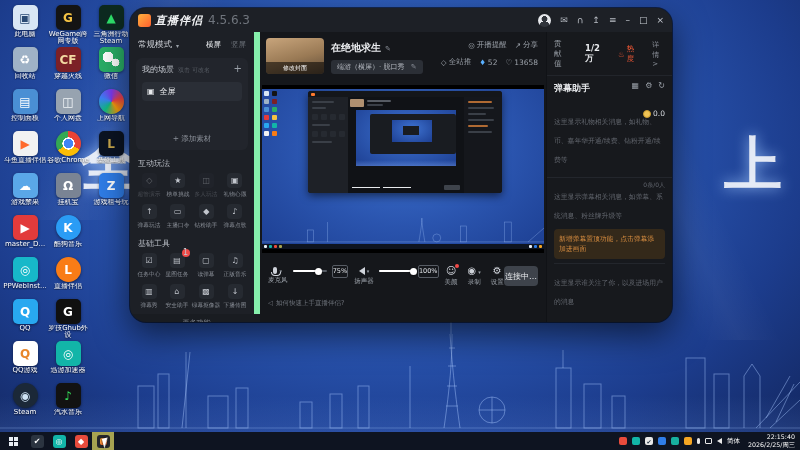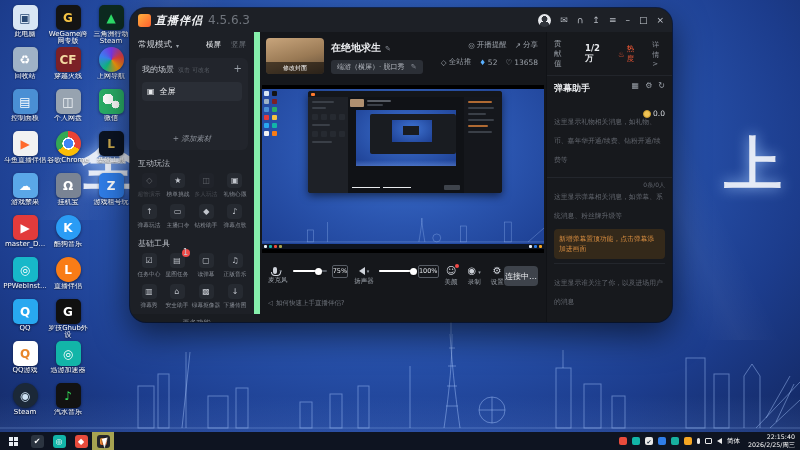--- a/index.html
+++ b/index.html
@@ -65,21 +65,21 @@
   .scene-card { margin:3px 6px; background:#22252c; border-radius:6px; padding:6px; height:92px; position:relative; }
   .scene-head { display:flex; align-items:baseline; gap:4px; }
   .scene-title { font-size:8px; color:#c5c9d0; }
   .scene-hint { font-size:6px; color:#585d65; }
   .scene-add { margin-left:auto; font-size:10px; color:#9aa0a8; cursor:pointer; line-height:1; }
   .scene-item { margin-top:7px; display:flex; align-items:center; gap:5px; background:#2a2e36;
     border-radius:4px; padding:4px 5px; cursor:pointer; }
   .scene-item .g { font-size:8px; color:#e8eaed; }
   .scene-item .t { font-size:8px; color:#e8eaed; }
   .add-material { position:absolute; left:0; right:0; bottom:6px; text-align:center; font-size:7.5px;
-    color:#8b9099; cursor:pointer;font-style:italic; }
+    color:#8b9099; cursor:pointer; }
   .section-title { margin:8px 8px 4px; font-size:8px; color:#b9bdc5; }
   .fgrid { margin:0 5px; display:grid; grid-template-columns:repeat(4,1fr); row-gap:5px; }
   .gitem { display:flex; flex-direction:column; align-items:center; gap:2px; cursor:pointer; }
   .gitem.disabled { opacity:.38; }
   .gitem-icon { position:relative; width:15px; height:15px; background:#262a31; border-radius:4px;
     display:flex; align-items:center; justify-content:center; }
   .gitem-icon i { font-style:normal; font-size:8px; color:#c2c6cd; line-height:1; }
   .badge { position:absolute; top:-4px; right:-5px; min-width:8px; height:8px; background:#f04b49;
     border-radius:5px; color:#fff; font-size:5.5px; display:flex; align-items:center; justify-content:center;
     padding:0 1px; font-style:normal; }
@@ -355,26 +355,26 @@
       <span class="dicon-label">汽水音乐</span>
     </div>
     </div>
   <div class="dcol dcol3">
 
   <div class="dicon">
       <span class="dicon-img paint" style="background: rgb(13, 42, 32); color: rgb(46, 224, 106);">▲</span>
       <span class="dicon-label">三角洲行动Steam</span>
     </div>
       <div class="dicon">
+      <span class="dicon-img paint wechat"></span>
+      <span class="dicon-label">微信</span>
+    </div>
+      <div class="dicon">
       <span class="dicon-img paint rainbow"></span>
       <span class="dicon-label">上网导航</span>
-    </div>
-      <div class="dicon">
-      <span class="dicon-img paint wechat"></span>
-      <span class="dicon-label">微信</span>
     </div>
       <div class="dicon">
       <span class="dicon-img paint" style="background: rgb(11, 19, 34); color: rgb(201, 168, 76);">L</span>
       <span class="dicon-label">基础工具</span>
     </div>
       <div class="dicon">
       <span class="dicon-img paint" style="background: rgb(47, 125, 232); color: rgb(255, 255, 255);">Z</span>
       <span class="dicon-label">游戏租号玩</span>
     </div>
     </div>

